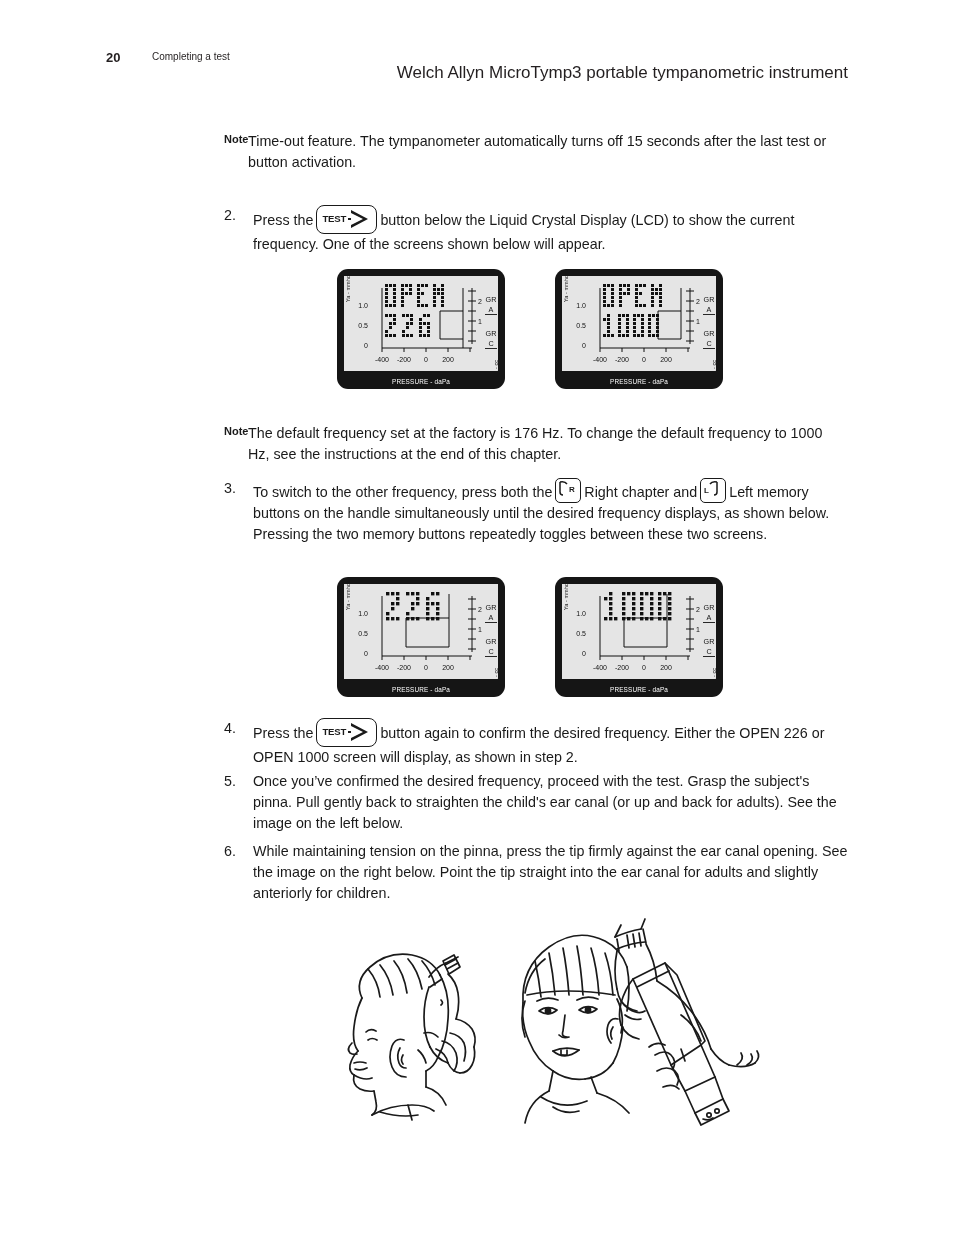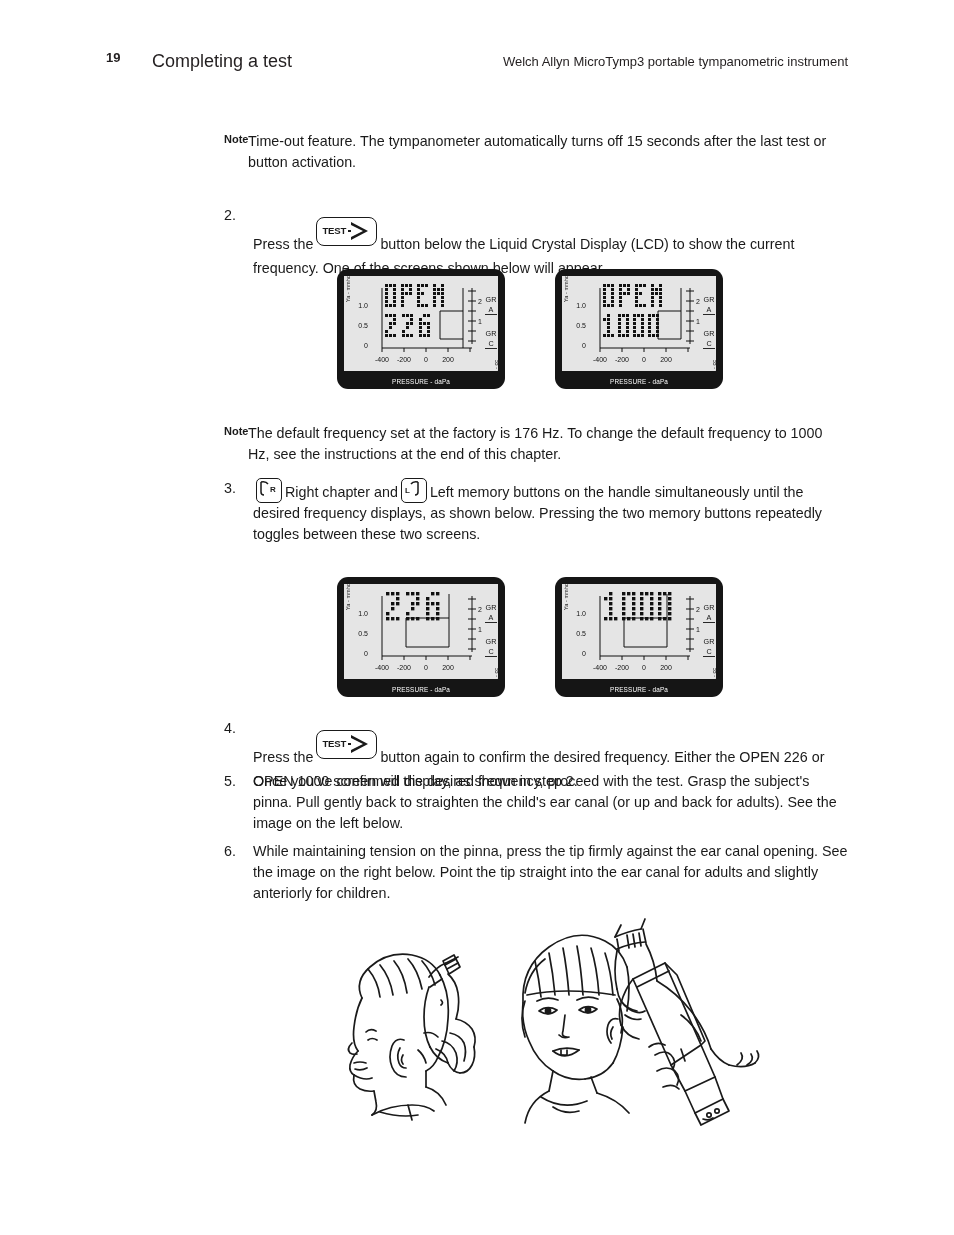--- a/index.html
+++ b/index.html
@@ -30,27 +30,27 @@
     position: absolute;
     left: 0;
     top: 0;
     font-weight: bold;
     font-size: 13px;
   }
   .hdr-chapter {
     position: absolute;
     left: 46px;
     top: 1px;
-    font-size: 18px;
+    font-size: 10px;
   }
   .hdr-product {
     position: absolute;
     right: 0;
-    top: 4px;
-    font-size: 13px;
+    top: 13px;
+    font-size: 17px;
     white-space: nowrap;
   }
 
   
   .content {
     position: absolute;
     left: 0;
     top: 0;
     width: 954px;
   }
@@ -96,21 +96,21 @@
 
   
   .test-btn {
     display: inline-block;
     position: relative;
     width: 59px;
     height: 27px;
     border: 1.6px solid #1a1a1a;
     border-radius: 8px;
     vertical-align: -9px;
-    margin: 12px 3px;
+    margin: 0 3px;
     background: #fff;
   }
   .test-btn .tb-label {
     position: absolute;
     left: 5px;
     top: 6px;
     font-size: 9.6px;
     font-weight: bold;
     letter-spacing: -0.2px;
   }
@@ -209,21 +209,21 @@
 
   
   .illus {
     position: absolute;
   }
 </style>
 </head>
 <body>
 
 <div class="page-header">
-  <span class="hdr-page-num">19</span>
+  <span class="hdr-page-num">20</span>
   <span class="hdr-chapter">Completing a test</span>
   <span class="hdr-product">Welch Allyn MicroTymp3 portable tympanometric instrument</span>
 </div>
 
 <div class="content">
 
   <div class="note-block" style="top:131px;">
     <span class="note-label">Note</span>
     <span class="note-text">Time-out feature. The tympanometer automatically turns off 15 seconds after the last test or button activation.</span>
   </div>
@@ -543,21 +543,21 @@
   </div>
 
   <div class="note-block" style="top:423px;">
     <span class="note-label">Note</span>
     <span class="note-text">The default frequency set at the factory is 176 Hz. To change the default frequency to 1000 Hz, see the instructions at the end of this chapter.</span>
   </div>
 
   <div class="step" style="top:478px;">
     <span class="step-num">3.</span>
     <span class="step-text">
-      <span class="mem-btn">
+      <span>To switch to the other frequency, press both the</span><span class="mem-btn">
         <svg width="21" height="20" viewBox="0 0 21 20">
           <path d="M4 3 L4 13 Q4 16 7 16" stroke="#1a1a1a" stroke-width="1.5" fill="none"></path>
           <path d="M4 3 Q9 2 11 5" stroke="#1a1a1a" stroke-width="1.5" fill="none"></path>
           <text x="13" y="13" font-family="Liberation Sans, sans-serif" font-size="8" font-weight="bold" fill="#1a1a1a">R</text>
         </svg>
       </span><span>Right chapter and</span><span class="mem-btn">
         <svg width="21" height="20" viewBox="0 0 21 20">
           <path d="M16 3 L16 13 Q16 16 13 16" stroke="#1a1a1a" stroke-width="1.5" fill="none"></path>
           <path d="M16 3 Q11 2 9 5" stroke="#1a1a1a" stroke-width="1.5" fill="none"></path>
           <text x="3" y="14" font-family="Liberation Sans, sans-serif" font-size="8" font-weight="bold" fill="#1a1a1a">L</text>

